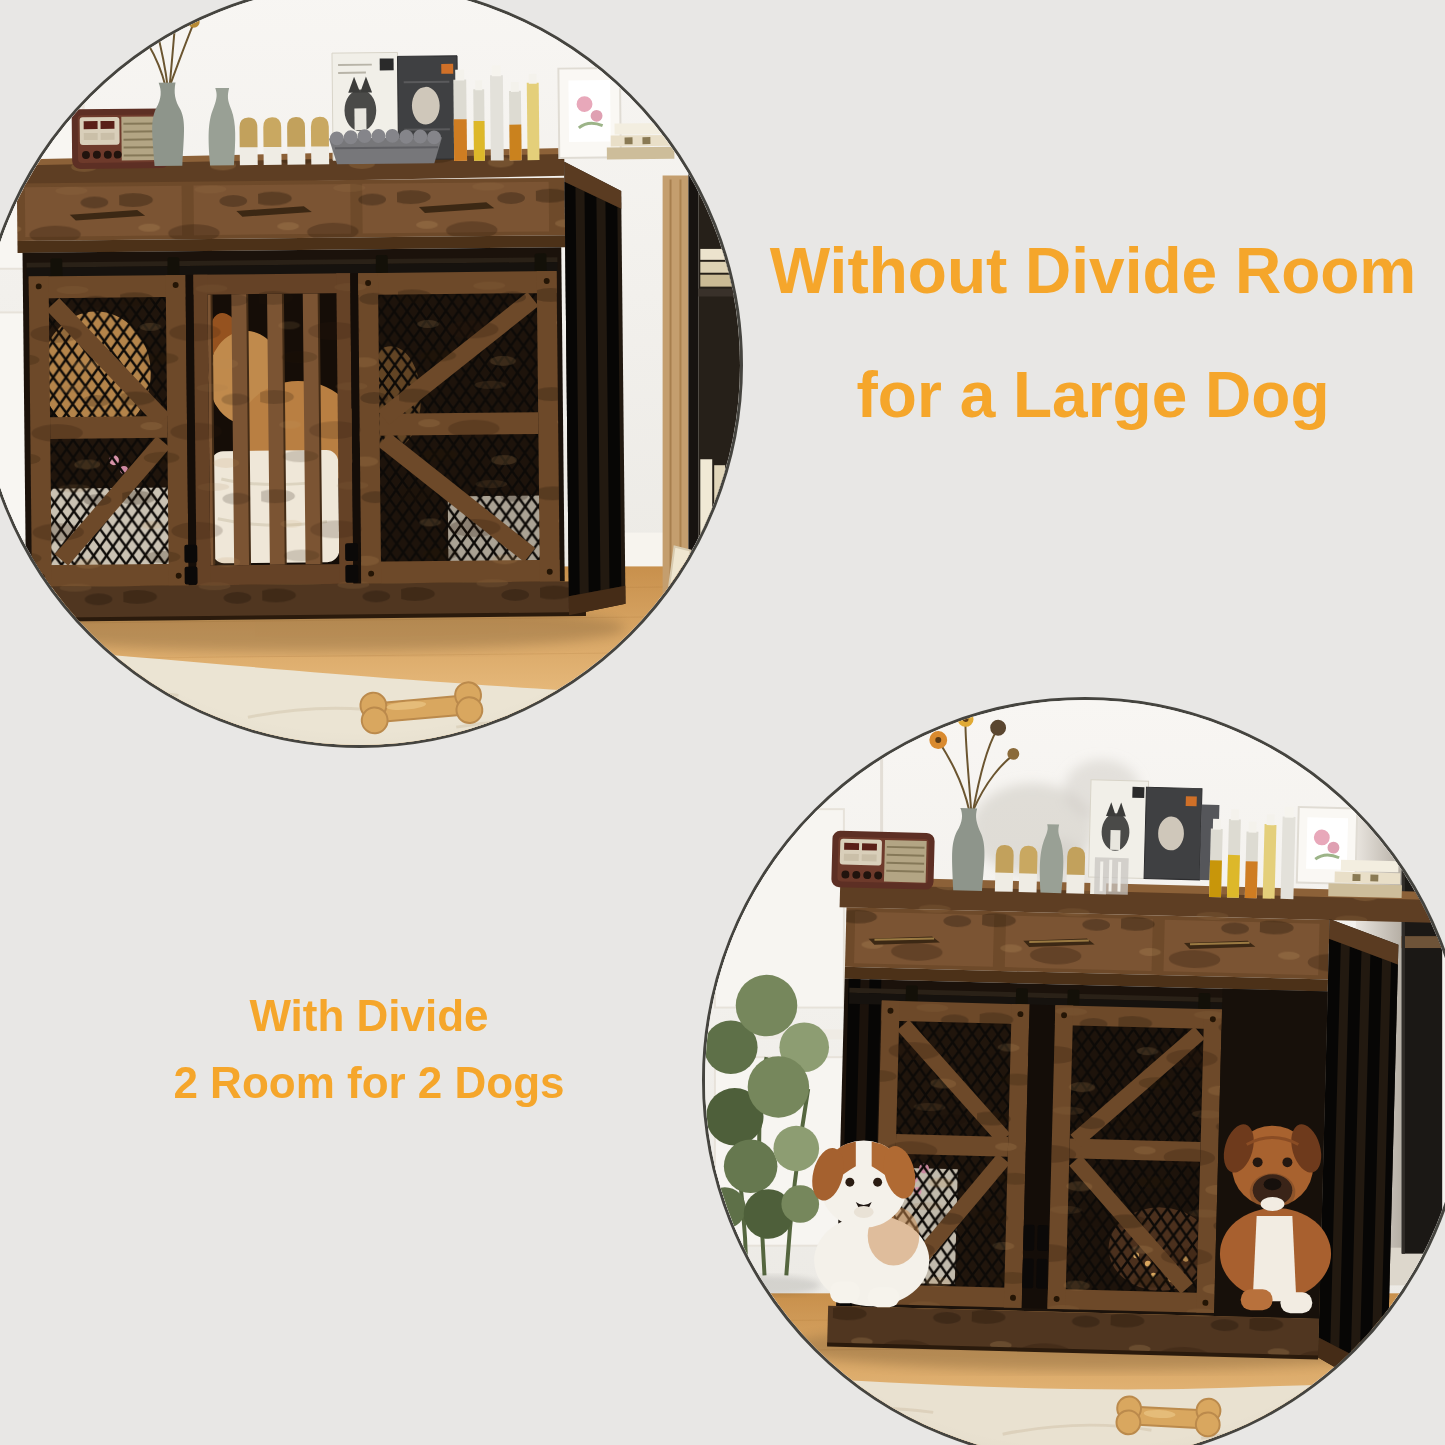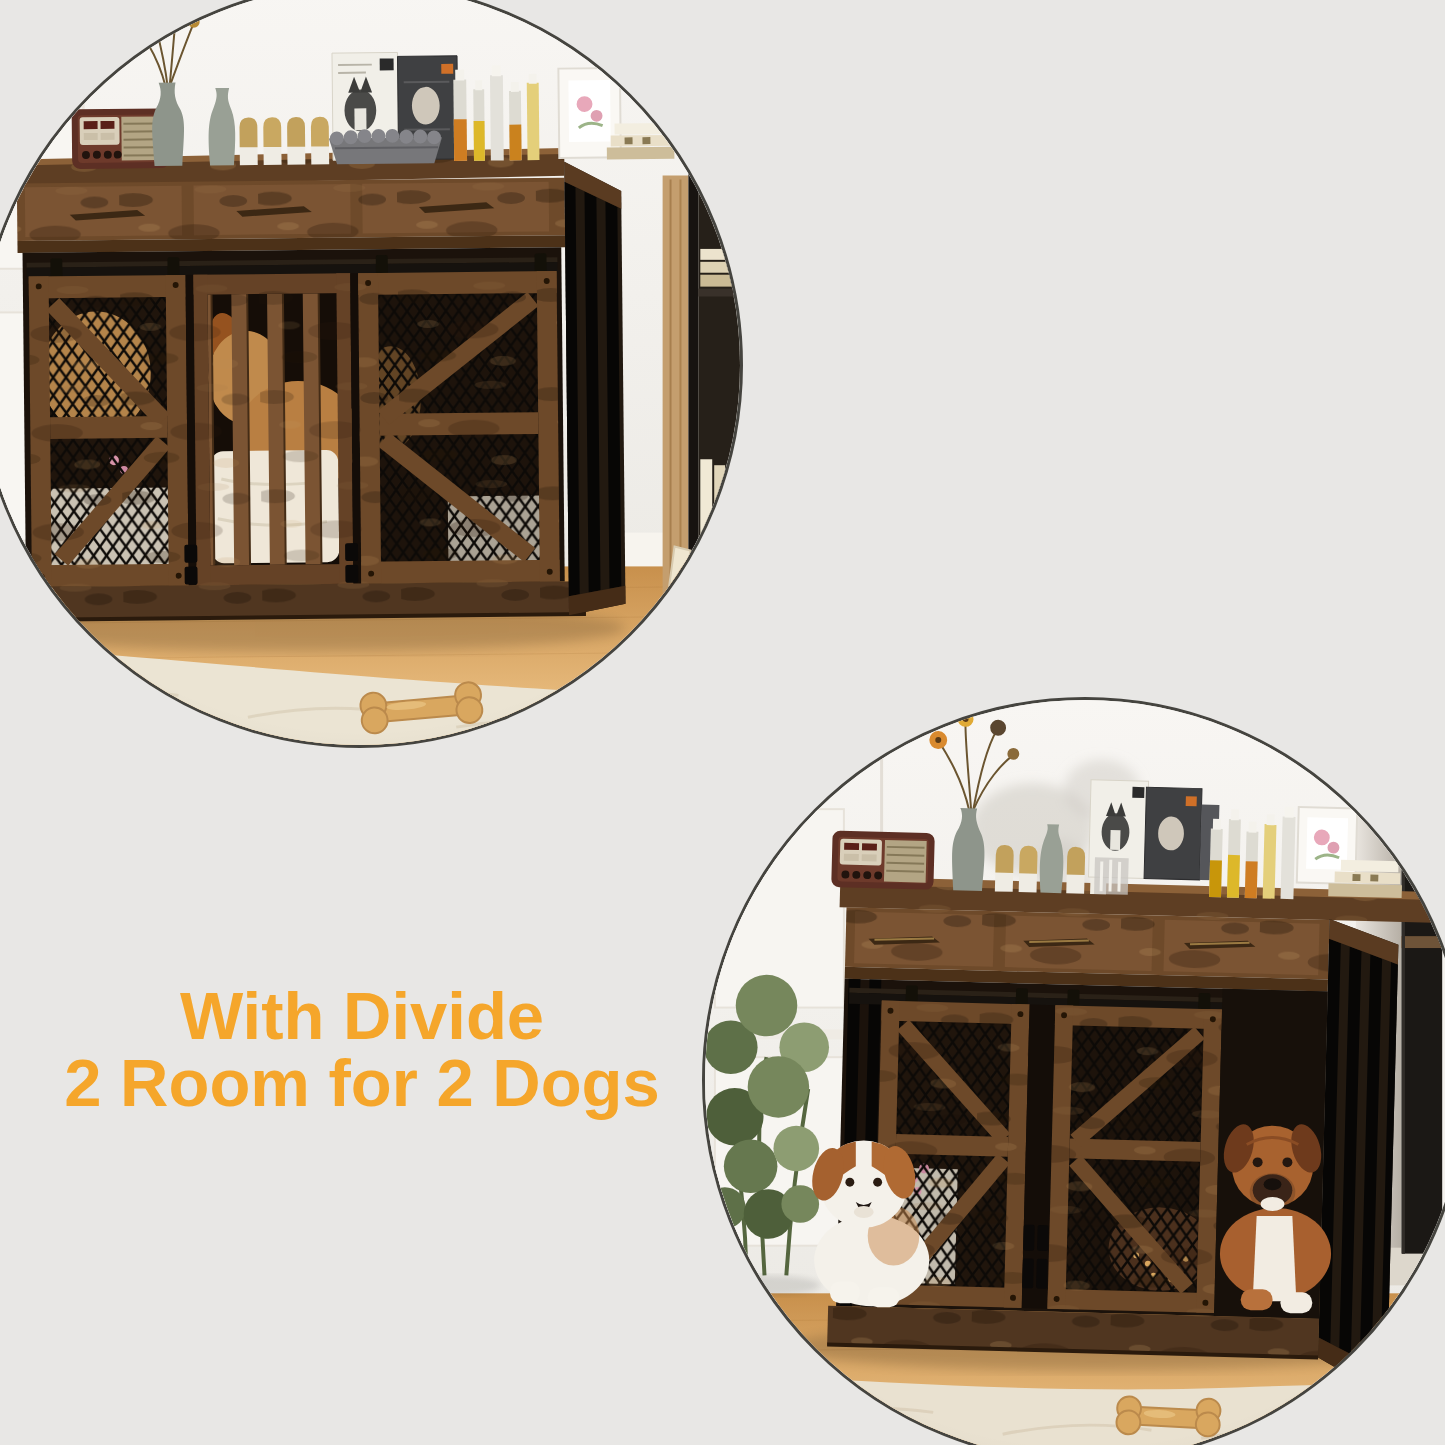--- a/index.html
+++ b/index.html
@@ -8,21 +8,21 @@
   .photo-circle{position:absolute;width:766px;height:766px;border-radius:50%;
     border:3px solid var(--circle-border,#45443f);box-sizing:border-box;overflow:hidden;
     background:#f4f2ee;}
   .photo-circle svg{display:block;width:100%;height:100%;}
   #circle1{left:-23px;top:-18px;}
   #circle2{left:702px;top:697px;}
   .caption{position:absolute;color:var(--accent,#f5a62b);font-weight:bold;
     text-align:center;white-space:nowrap;}
   #caption1{left:748px;top:239px;width:690px;font-size:64px;line-height:64px;}
   #caption1 .l2{margin-top:60px;}
-  #caption2{left:12px;top:982px;width:700px;font-size:67px;line-height:67px;}
+  #caption2{left:19px;top:982px;width:700px;font-size:44px;line-height:67px;}
   #caption2 .l2{}
 </style>
 </head>
 <body>
 
 <div class="canvas">
 
 <svg width="0" height="0" style="position:absolute" aria-hidden="true">
 <defs>
   <linearGradient id="wallg" x1="0" y1="0" x2="0" y2="1">
@@ -690,18 +690,22 @@
             <circle cx="427" cy="730" r="12"></circle>
       <circle cx="507" cy="714" r="12"></circle>
             <circle cx="507" cy="728" r="12"></circle>
     </g>
     <ellipse cx="458" cy="720" rx="16" ry="4" fill="#eac584" opacity="0.7"></ellipse>
   </g>
   <rect x="0" y="0" width="766" height="766" fill="url(#vig)"></rect>
 </svg>
 </div>
 
+<div class="caption" id="caption1">
+  <div class="l1">Without Divide Room</div>
+  <div class="l2">for a Large Dog</div>
+</div>
 <div class="caption" id="caption2">
   <div class="l1">With Divide</div>
   <div class="l2">2 Room for 2 Dogs</div>
 </div>
 
 </div>
 
 </body></html>

